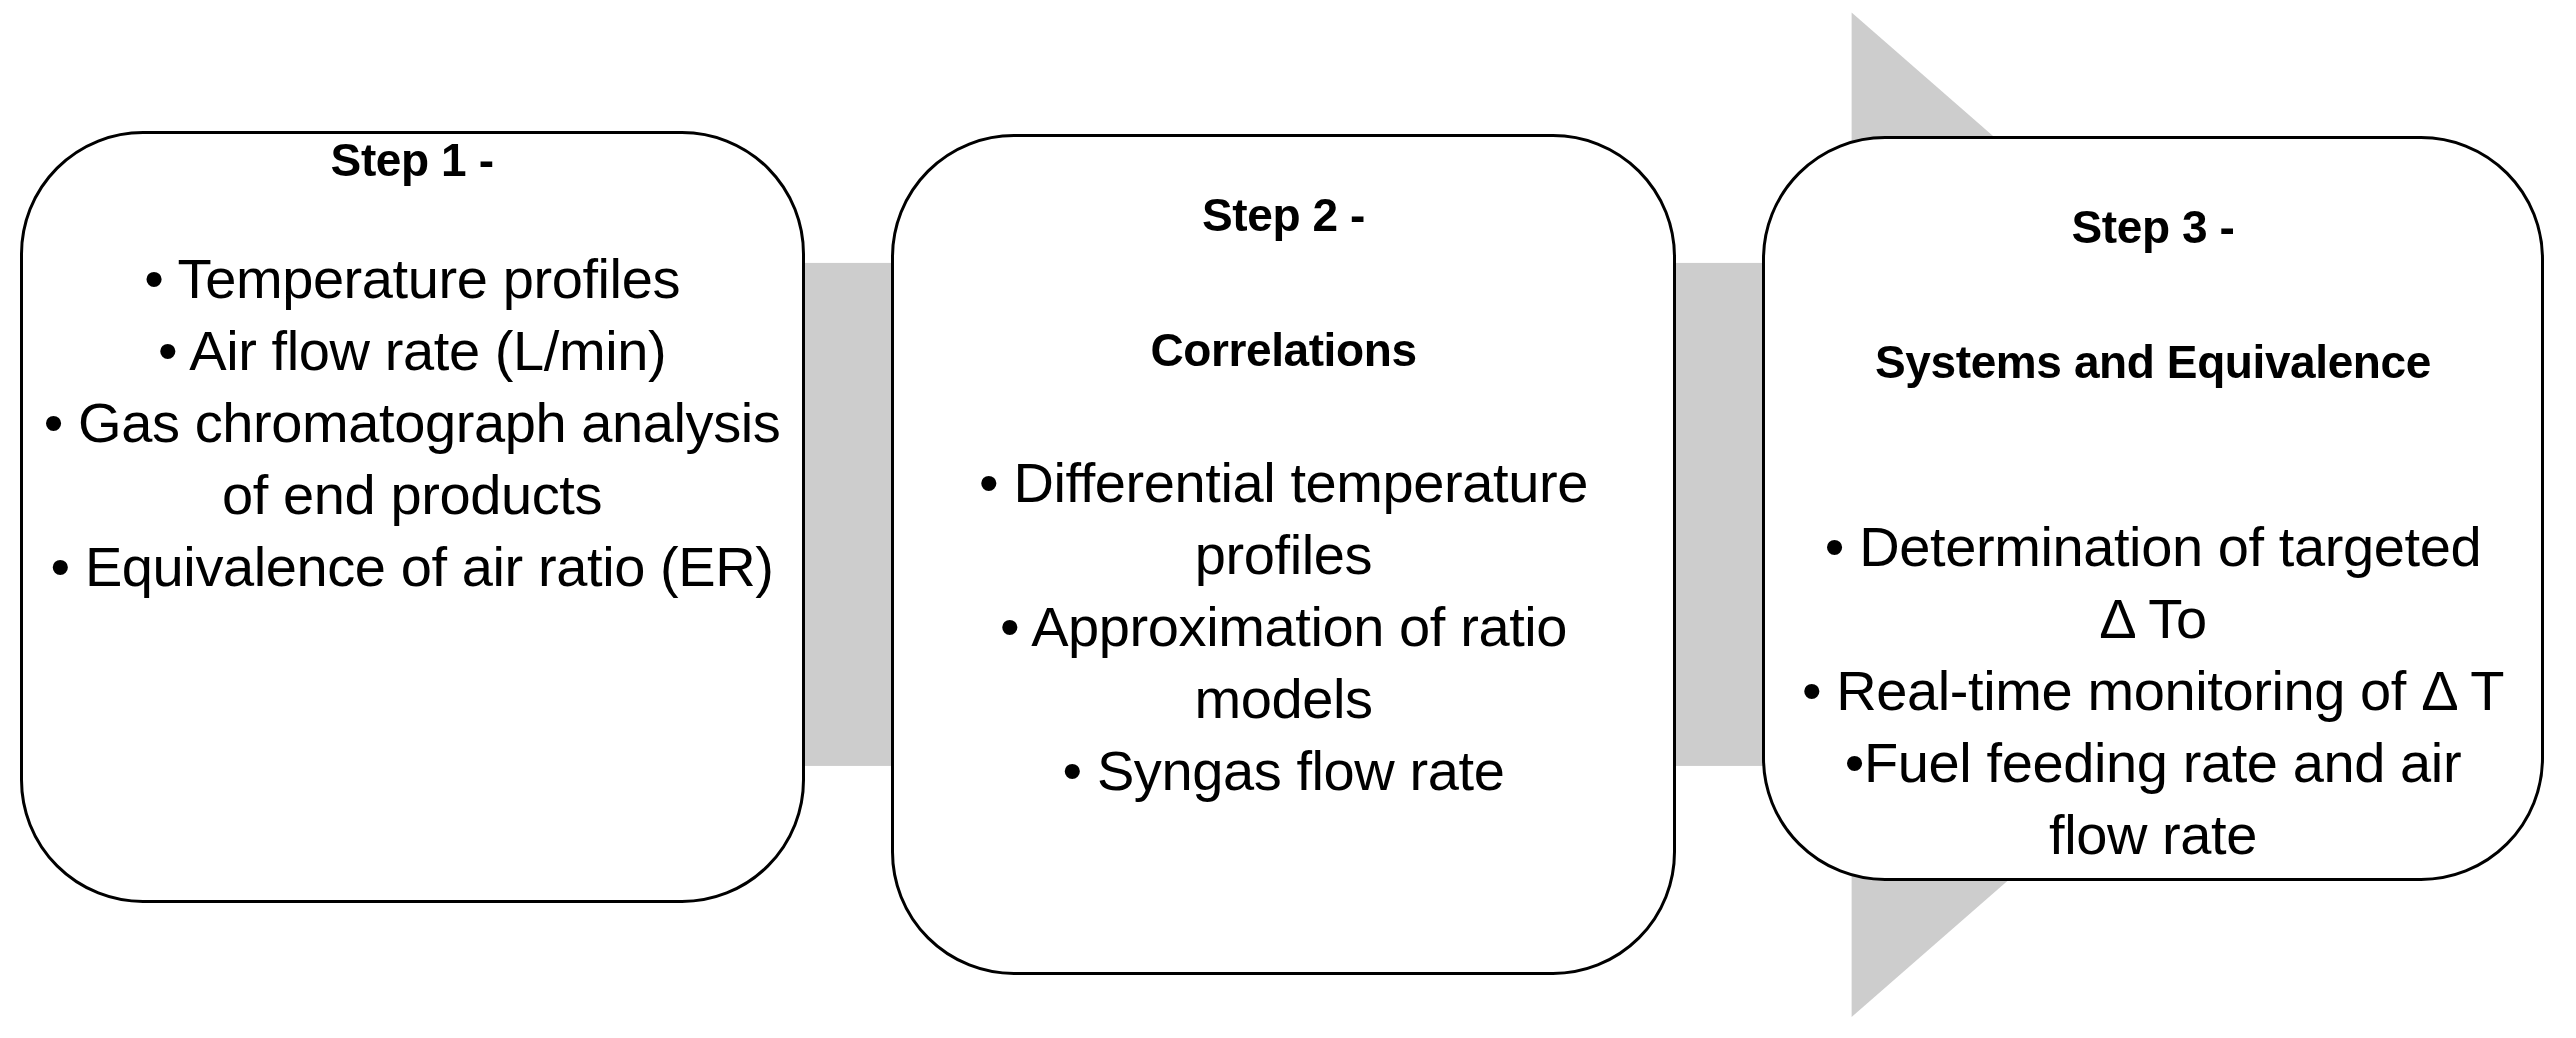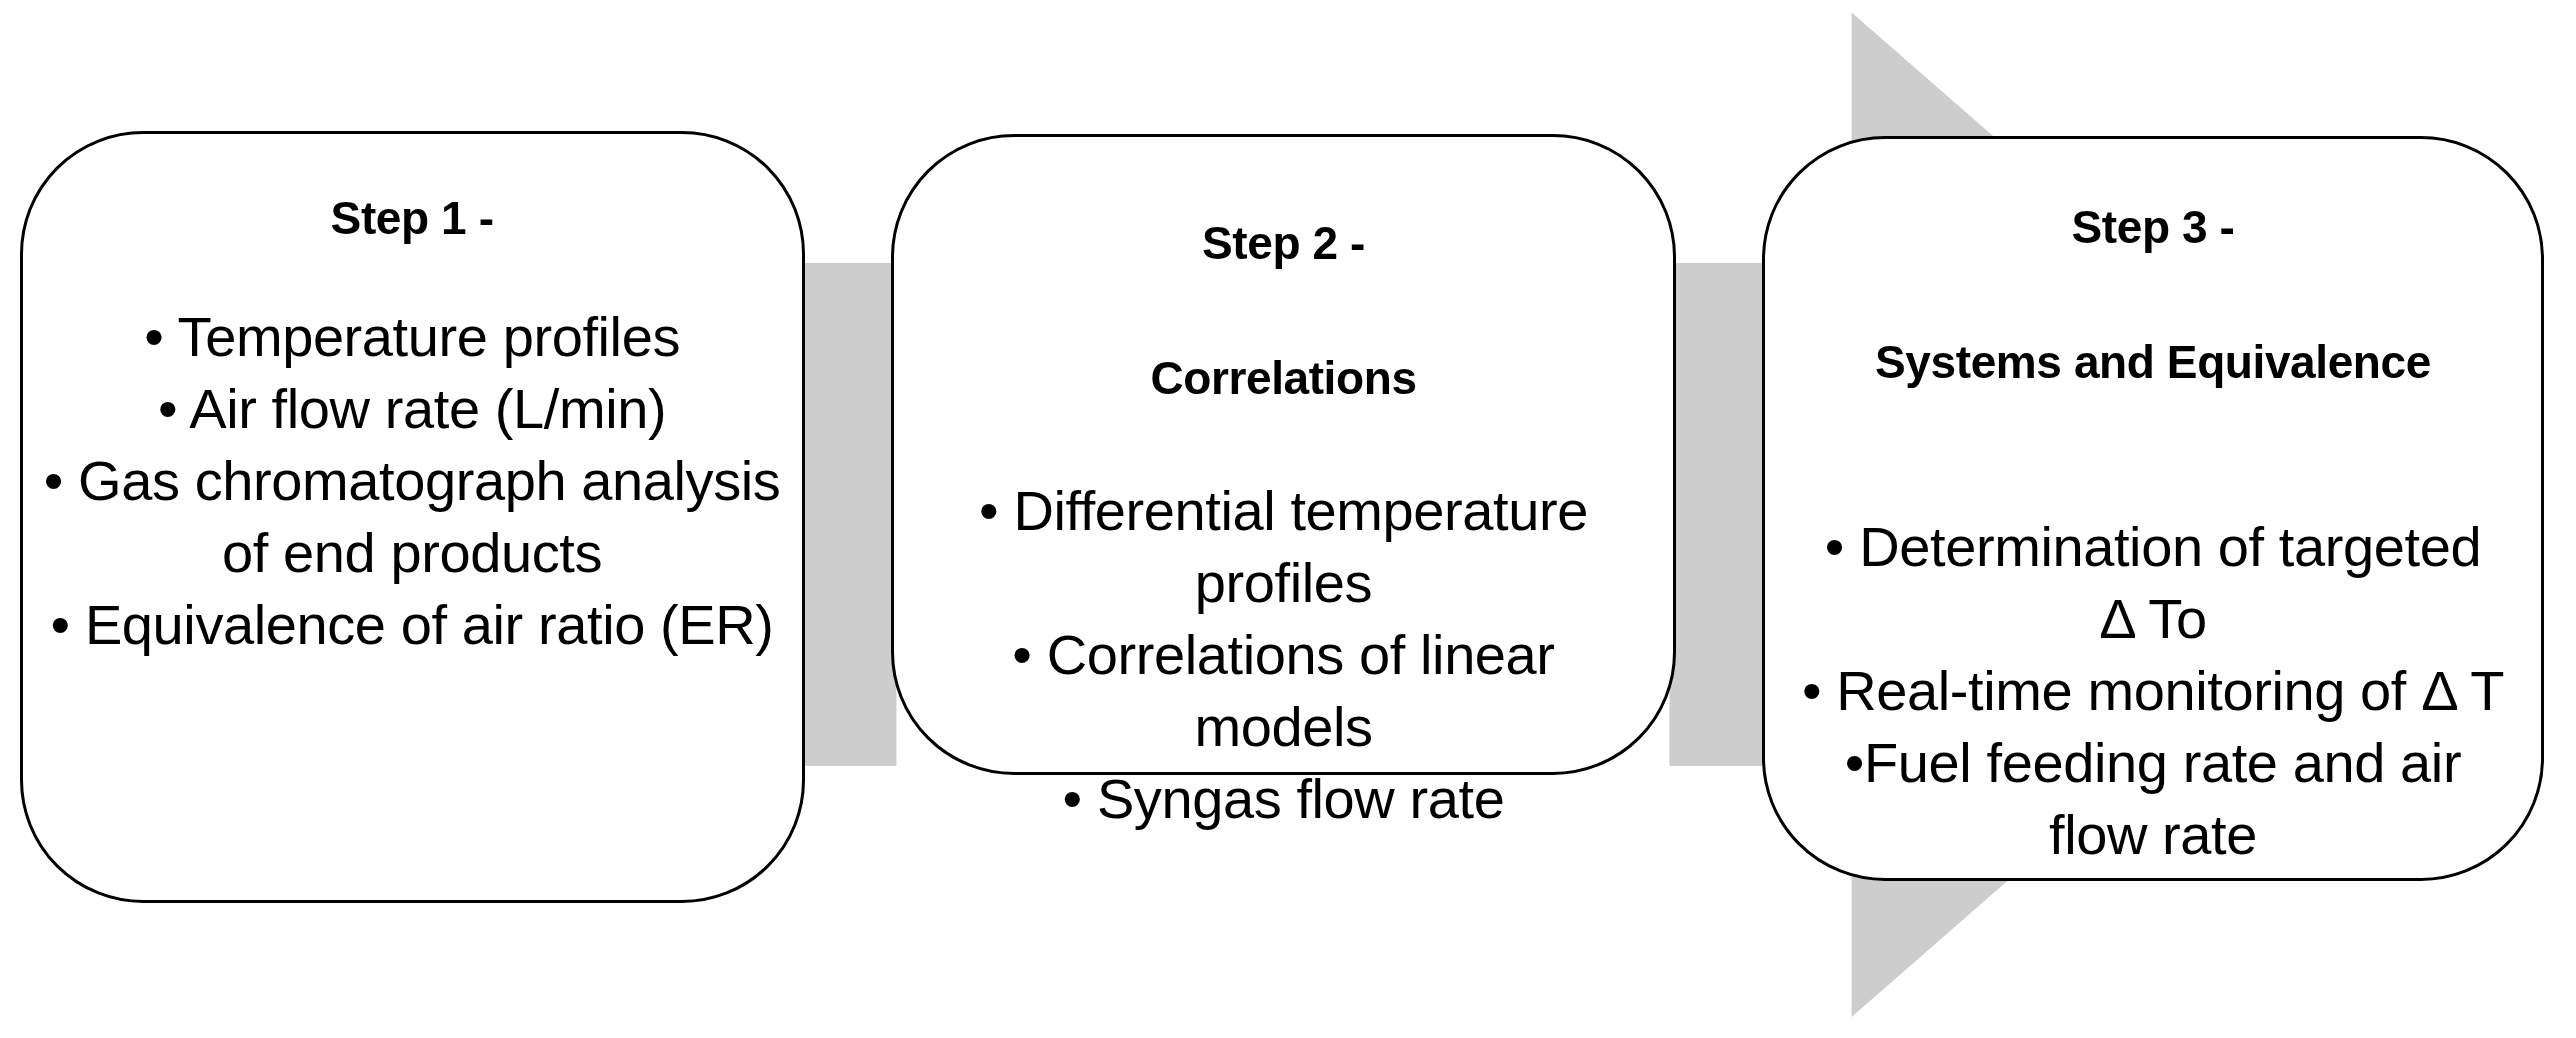--- a/index.html
+++ b/index.html
@@ -22,22 +22,22 @@
   }
   .arrow-layer .shape{fill:var(--arrow-gray);}
   .step-box{
     position:absolute;z-index:1;
     box-sizing:border-box;
     background:var(--box-fill);
     border:3.6px solid var(--box-border);
     border-radius:123px;
     text-align:center;
   }
-  .b1{left:19.6px;top:131px;width:785px;height:772px;padding-top:58px;}
-  .b2{left:891px;top:134px;width:785px;height:641px;padding-top:80px;}
+  .b1{left:19.6px;top:131px;width:785px;height:772px;}
+  .b2{left:891px;top:134px;width:785px;height:841px;padding-top:52px;}
   .b3{left:1762px;top:136px;width:782px;height:745px;padding-top:62px;}
   .step-title{
     margin:0;
     font-size:46px;font-weight:700;line-height:52px;
     letter-spacing:-0.4px;white-space:nowrap;
   }
   .step-subtitle{margin:69px 0 0 0;}
   .step-subtitle .sub-line{
     font-size:46px;font-weight:700;line-height:80px;
     letter-spacing:-0.4px;white-space:nowrap;
@@ -72,21 +72,21 @@
   </section>
 
   <section class="step-box b2">
     <h2 class="step-title">Step 2 -</h2>
     <div class="step-subtitle">
       <div class="sub-line">Correlations</div>
     </div>
     <div class="bullets">
       <div class="bullet-line">• Differential temperature</div>
       <div class="bullet-line">profiles</div>
-      <div class="bullet-line">• Correlations of linear</div>
+      <div class="bullet-line">• Approximation of ratio</div>
       <div class="bullet-line">models</div>
       <div class="bullet-line">• Syngas flow rate</div>
     </div>
   </section>
 
   <section class="step-box b3">
     <h2 class="step-title">Step 3 -</h2>
     <div class="step-subtitle">
       <div class="sub-line">Systems and Equivalence</div>
     </div>

